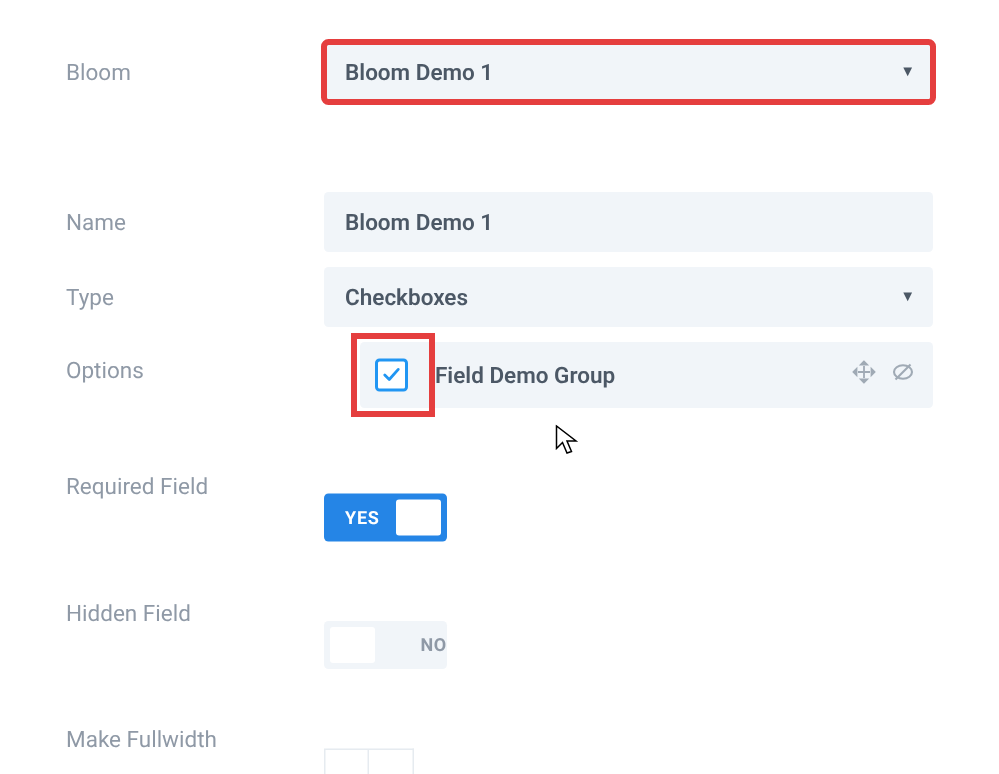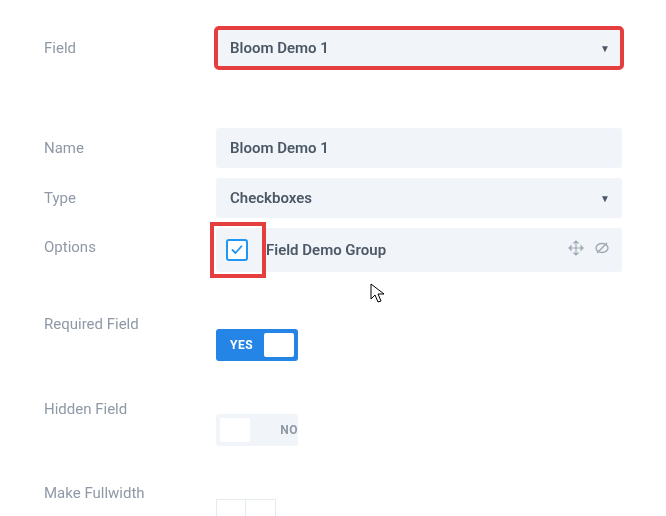--- a/index.html
+++ b/index.html
@@ -176,21 +176,21 @@
     left: 370px;
     top: 283px;
     pointer-events: none;
   }
   .cursor svg { width: 16px; height: 22px; }
 </style>
 </head>
 <body>
 
 <div class="form-row">
-  <div class="form-label">Field</div>
+  <div class="form-label">Bloom</div>
   <div class="form-control-wrap">
     <div class="select-box highlight-red">
       <span>Bloom Demo 1</span>
       <span class="select-caret">▼</span>
     </div>
   </div>
 </div>
 
 <div class="form-row">
 </div>
@@ -207,21 +207,21 @@
 <div class="form-row">
   <div class="form-label">Type</div>
   <div class="form-control-wrap">
     <div class="select-box">
       <span>Checkboxes</span>
       <span class="select-caret">▼</span>
     </div>
   </div>
 </div>
 
-<div class="form-row" style="align-items:flex-start; margin-top:6px;">
+<div class="form-row" style="align-items:flex-start; margin-top:6px;gap:24px;">
   <div class="form-label" style="padding-top:10px;">Options</div>
   <div class="form-control-wrap" style="position:relative;">
     <div class="option-row">
       <div class="option-checkbox-highlight"></div>
       <div class="option-checkbox">
         <svg viewBox="0 0 16 16">
             <path d="M2 8 L6 12 L14 3" stroke="#2196f3" stroke-width="2.5" fill="none" stroke-linecap="round" stroke-linejoin="round"></path>
           </svg>
       </div>
       <span class="option-text">Field Demo Group</span>

